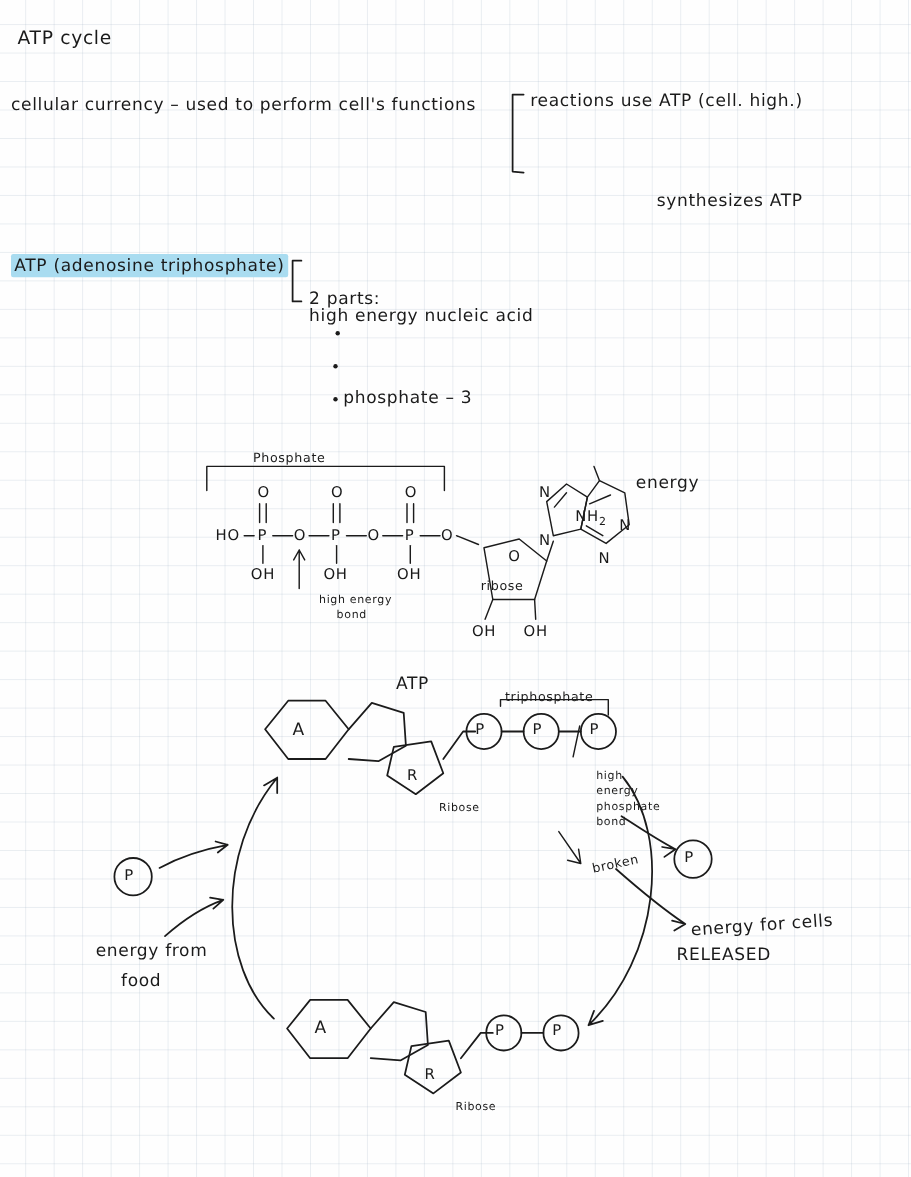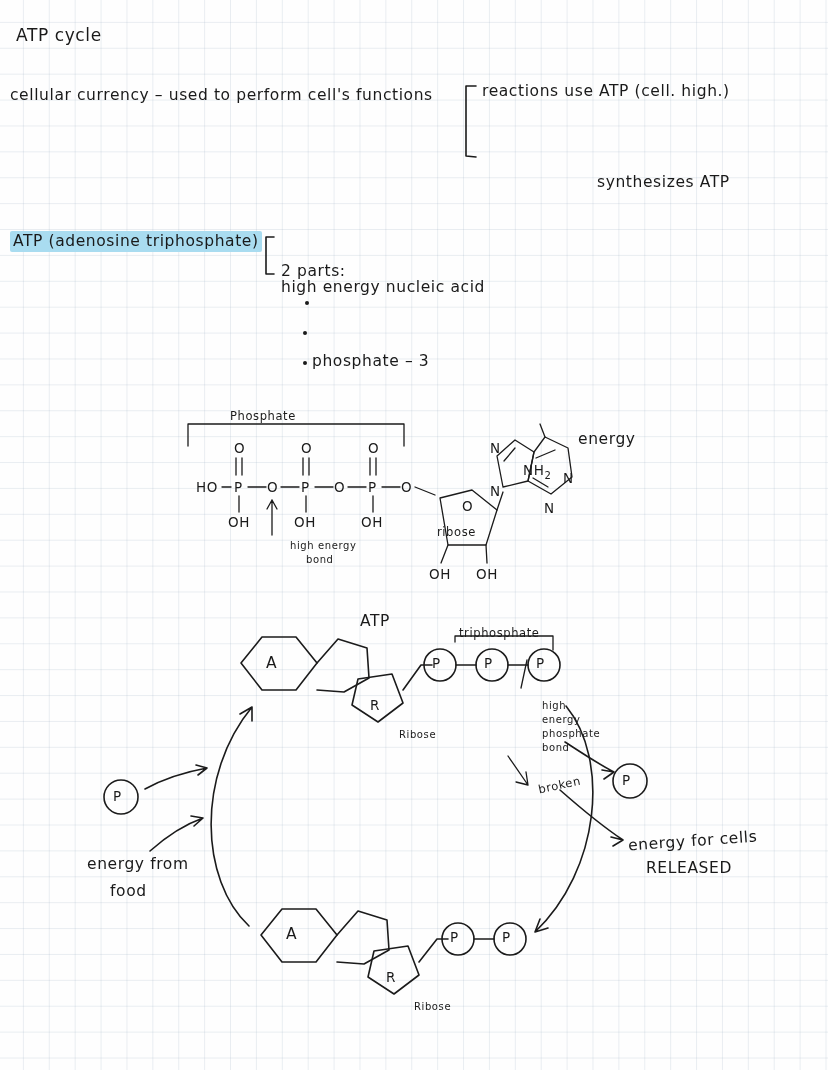--- a/index.html
+++ b/index.html
@@ -146,21 +146,21 @@
   <div class="txt hand t-xxs" style="left:495px; top:714px;">energy</div>
   <div class="txt hand t-xxs" style="left:495px; top:728px;">phosphate</div>
   <div class="txt hand t-xxs" style="left:495px; top:742px;">bond</div>
 
   <div class="txt hand t-xs" style="left:538px; top:778px; transform:rotate(-12deg);">broken</div>
 
   <div class="txt hand t-sm" style="left:622px; top:772px;">P</div>
   <div class="txt hand t-sm" style="left:113px; top:788px;">P</div>
 
   <div class="txt hand t-body" style="left:628px; top:832px; transform:rotate(-4deg);">energy for cells</div>
-  <div class="txt hand t-body" style="left:646px; top:859px;text-align:center;">RELEASED</div>
+  <div class="txt hand t-body" style="left:615px; top:859px;text-align:center;">RELEASED</div>
 
   <div class="txt hand t-body" style="left:87px; top:855px;">energy from</div>
   <div class="txt hand t-body" style="left:110px; top:882px;">food</div>
 
   <div class="txt hand t-body" style="left:286px; top:925px;">A</div>
   <div class="txt hand t-sm" style="left:386px; top:969px;">R</div>
   <div class="txt hand t-xxs" style="left:367px; top:1001px;">Ribose</div>
   <div class="txt hand t-sm" style="left:450px; top:929px;">P</div>
   <div class="txt hand t-sm" style="left:502px; top:929px;">P</div>
 

